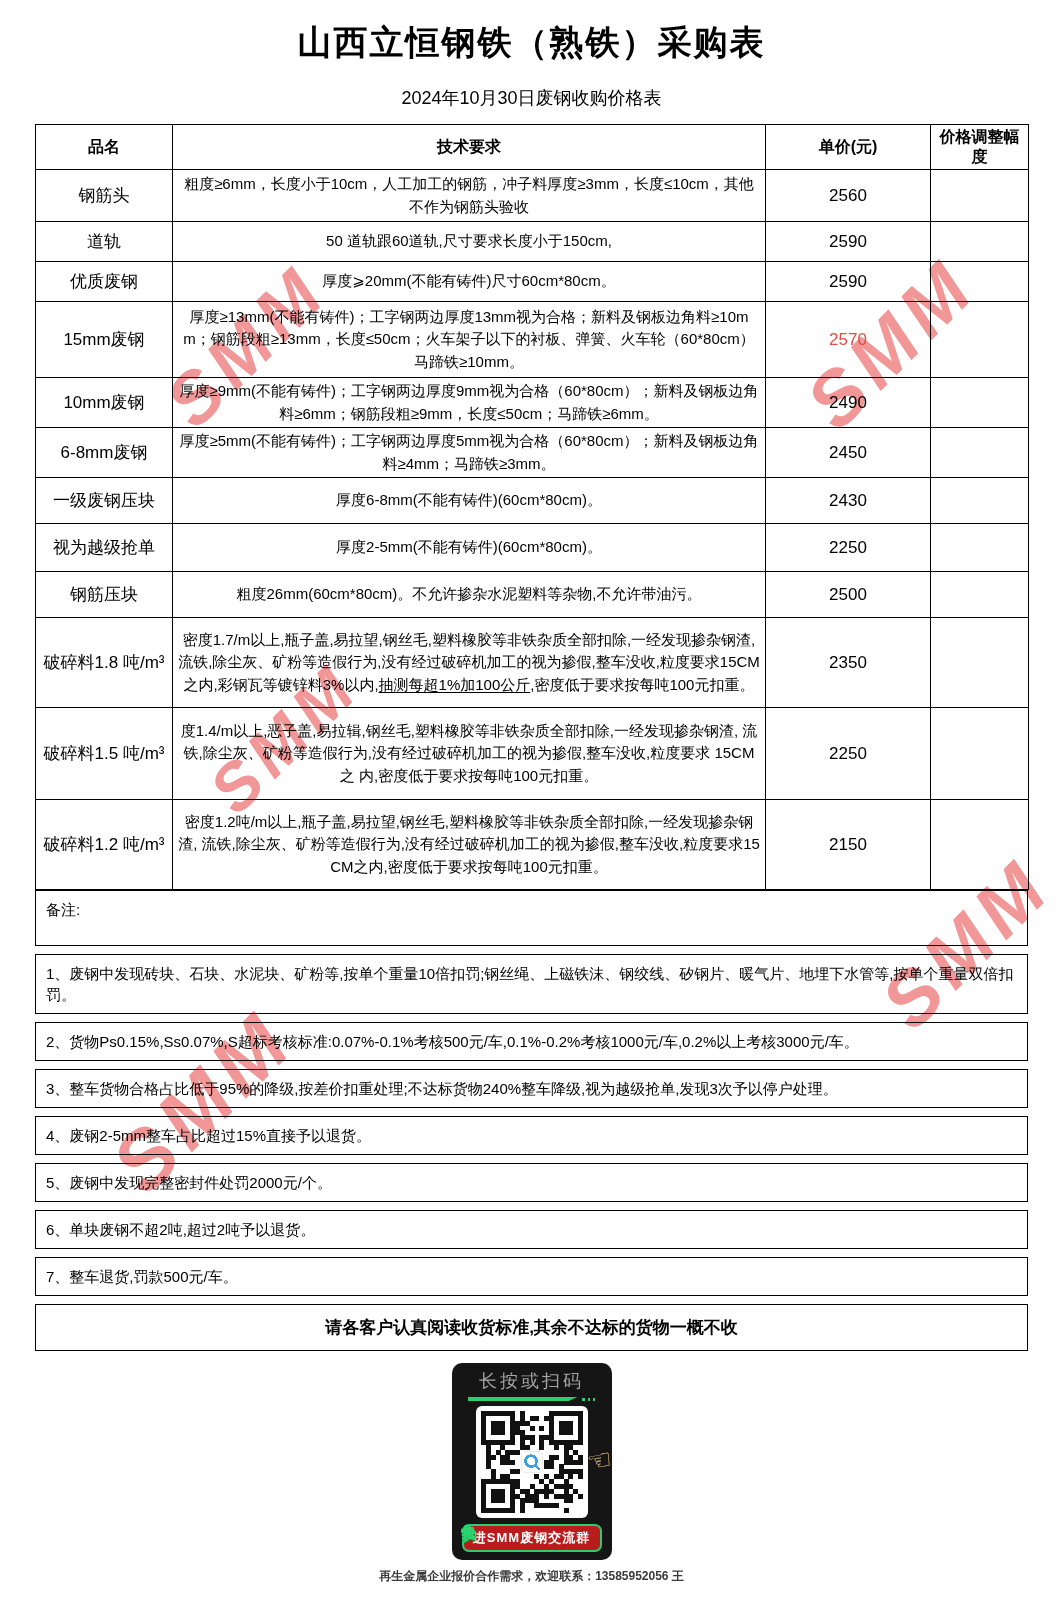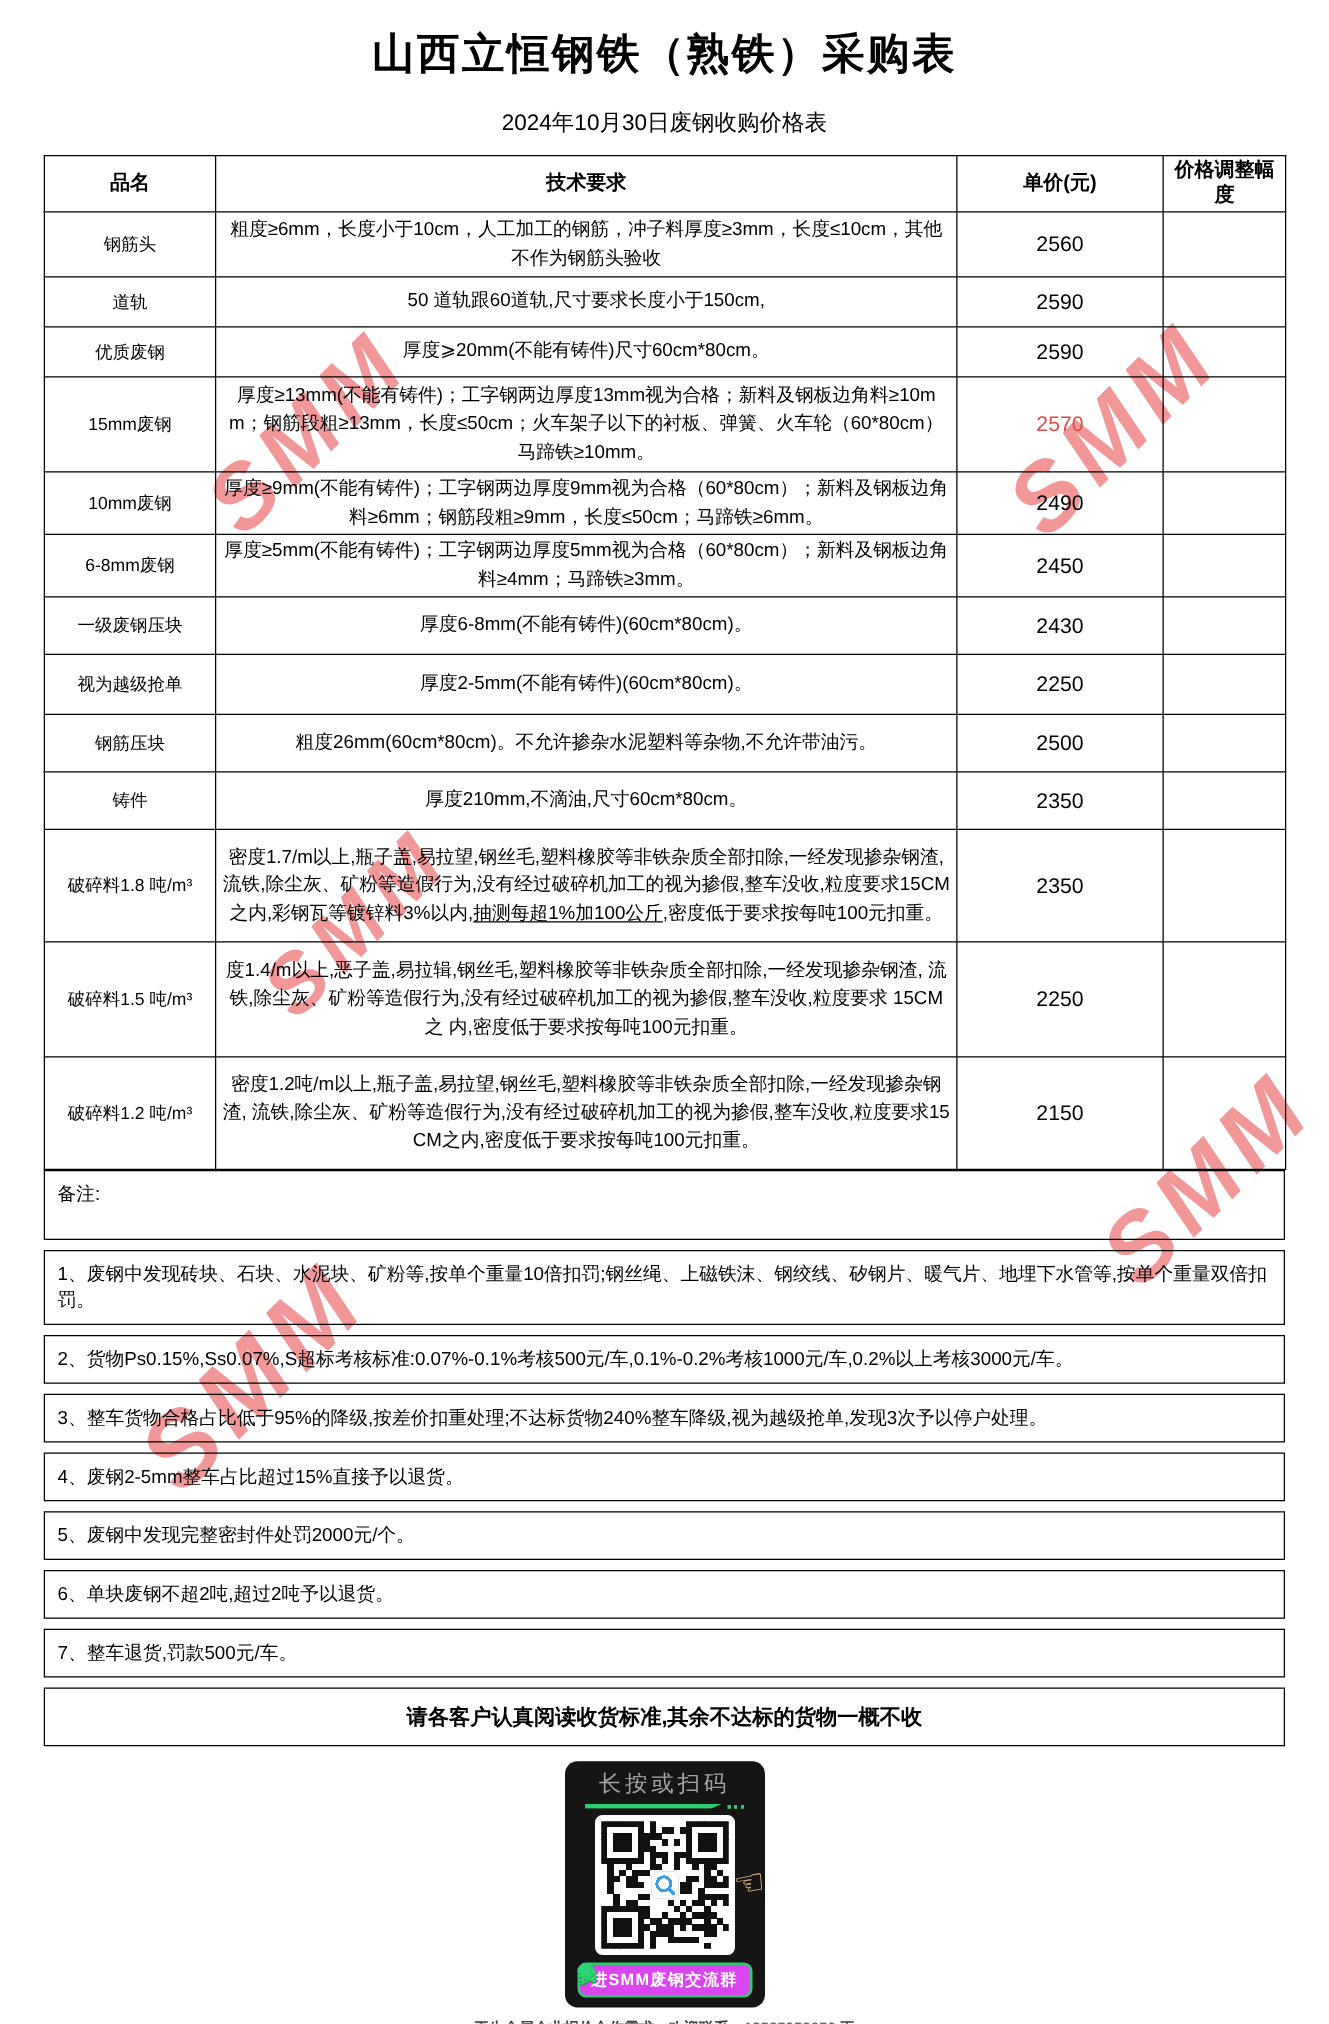--- a/index.html
+++ b/index.html
@@ -34,21 +34,21 @@
     table-layout:fixed;
   }
   table.price th, table.price td {
     border:1.6px solid #000;
     text-align:center;
     vertical-align:middle;
     padding:2px 4px;
     word-break:break-all;
   }
   table.price th { font-size:16px; font-weight:bold; height:44px; line-height:1.25; }
-  td.name-cell  { font-size:14px; }
+  td.name-cell  { font-size:17px; }
   td.spec-cell  { font-size:15px; line-height:1.5; padding:3px 10px; }
   td.price-cell { font-size:17px; }
   .u { text-decoration:underline; text-underline-offset:2px; }
 
   .note-box {
     width:993px;
     border:1.6px solid #000;
     margin-top:8px;
     padding:8px 10px;
     font-size:15px;
@@ -96,21 +96,21 @@
   .hand {
     position:absolute; right:-1px; top:84px;
     font-size:28px; color:#ffce8a;
     transform:rotate(-10deg);
     line-height:1;
   }
   .qr-bottom {
     margin-top:6px;
     border:2px solid #2ecc71;
     border-radius:7px;
-    background:#d946ef;
+    background:#b91c1c;
     color:#fff; font-weight:bold; font-size:13px;
     padding:3px 2px; letter-spacing:1px;
   }
 
   .contact {
     text-align:center;
     font-size:12px;
     font-weight:bold;
     color:#3a3a3a;
     margin-top:8px;
@@ -206,26 +206,20 @@
         <tr>
           <td class="name-cell" style="height: 48px;">视为越级抢单</td>
           <td class="spec-cell">厚度2-5mm(不能有铸件)(60cm*80cm)。</td>
           <td class="price-cell">2250</td>
           <td></td>
         </tr>
         <tr>
           <td class="name-cell" style="height: 46px;">钢筋压块</td>
           <td class="spec-cell">粗度26mm(60cm*80cm)。不允许掺杂水泥塑料等杂物,不允许带油污。</td>
           <td class="price-cell">2500</td>
-          <td></td>
-        </tr>
-        <tr>
-          <td class="name-cell" style="height: 46px;">铸件</td>
-          <td class="spec-cell">厚度210mm,不滴油,尺寸60cm*80cm。</td>
-          <td class="price-cell">2350</td>
           <td></td>
         </tr>
         <tr>
           <td class="name-cell" style="height: 90px;">破碎料1.8 吨/m³</td>
           <td class="spec-cell"><span>密度1.7/m以上,瓶子盖,易拉望,钢丝毛,塑料橡胶等非铁杂质全部扣除,一经发现掺杂钢渣, 流铁,除尘灰、矿粉等造假行为,没有经过破碎机加工的视为掺假,整车没收,粒度要求15CM之内,彩钢瓦等镀锌料3%以内,</span><span class="u">抽测每超1%加100公斤</span><span>,密度低于要求按每吨100元扣重。</span></td>
           <td class="price-cell">2350</td>
           <td></td>
         </tr>
         <tr>
           <td class="name-cell" style="height: 92px;">破碎料1.5 吨/m³</td>

